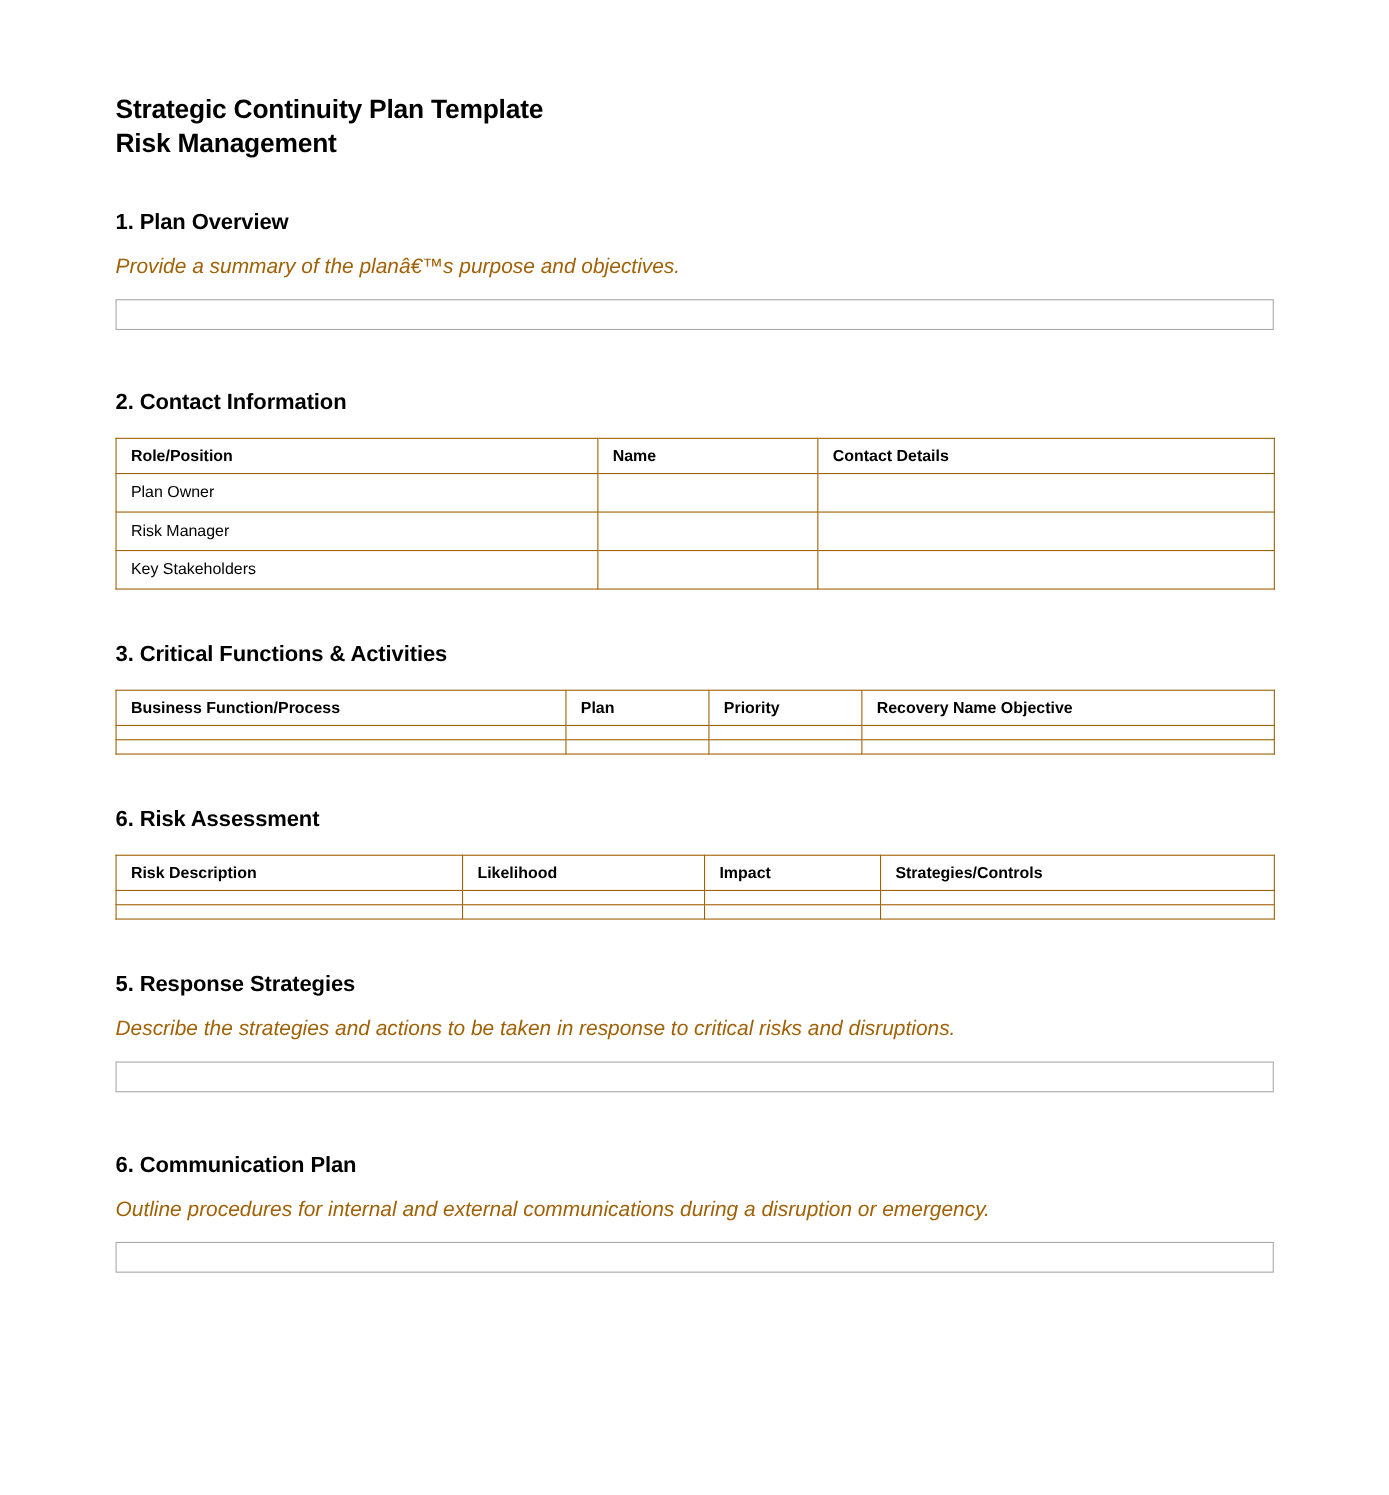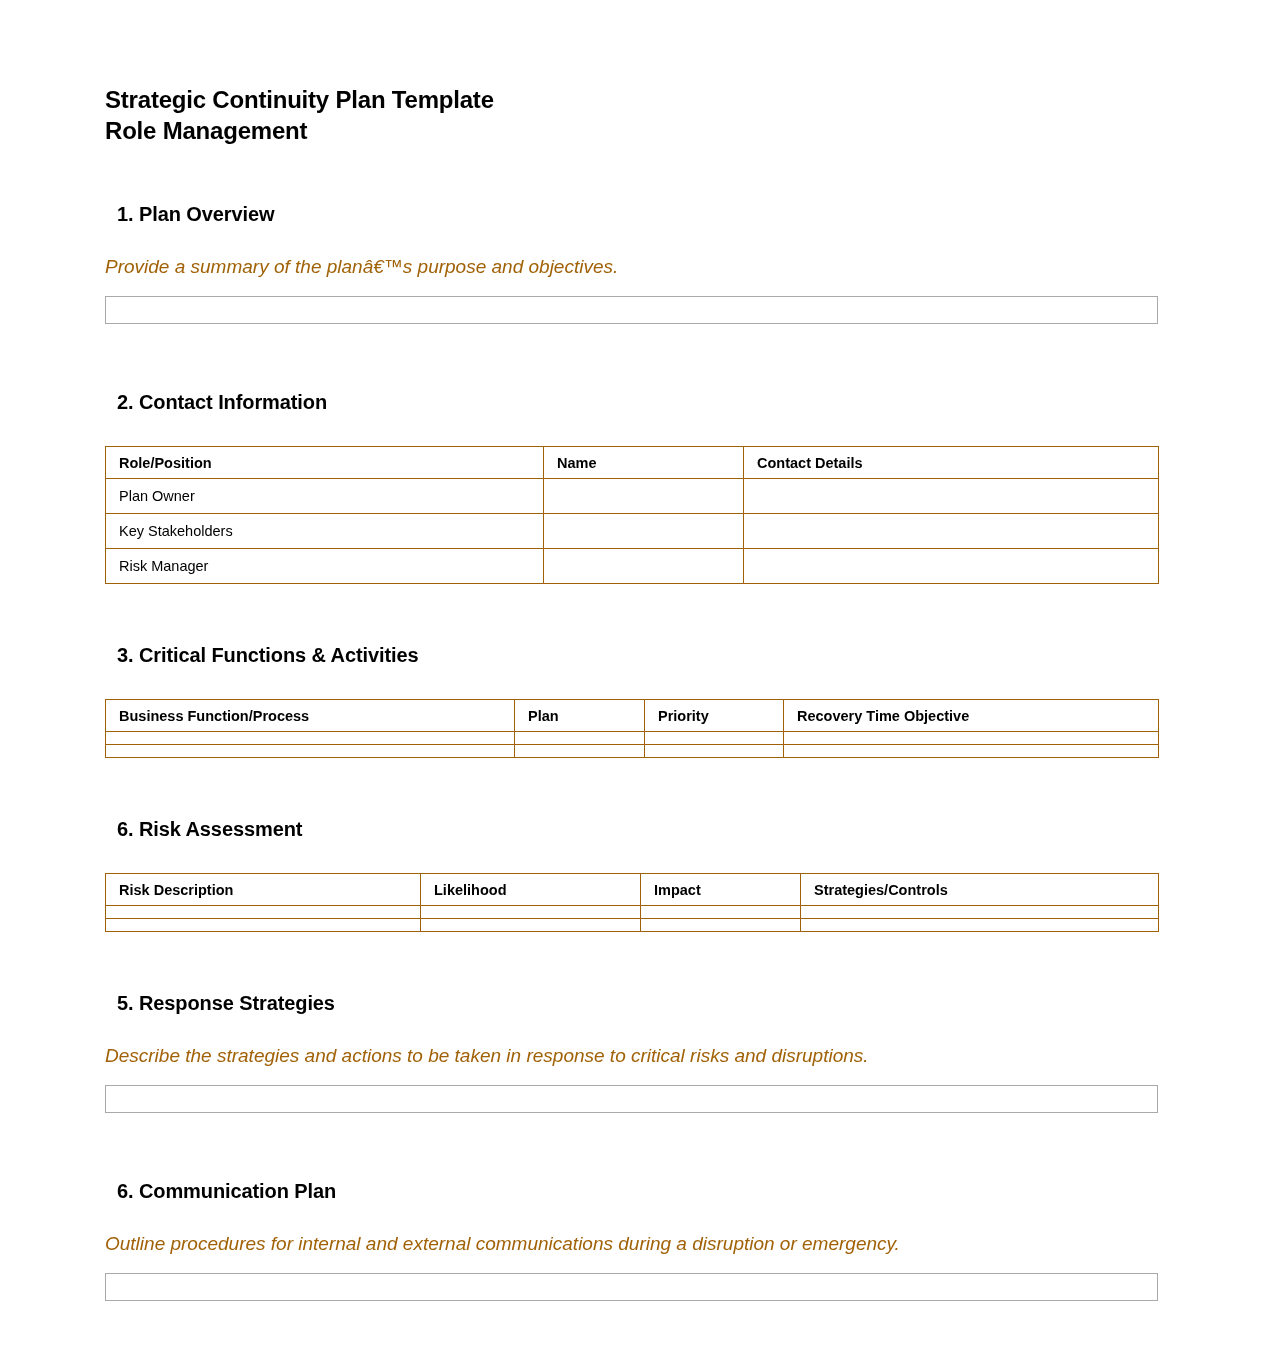--- a/index.html
+++ b/index.html
@@ -30,21 +30,21 @@
   .doc-title .line { display: block; }
 
   .section {
     margin-top: 0;
   }
   .section-heading {
     font-size: 20px;
     font-weight: bold;
     letter-spacing: -0.1px;
     color: #000;
-    margin: 12px;
+    margin: 0;
   }
   .section-desc {
     font-size: 19px;
     font-style: italic;
     color: #a16207;
     margin: 0;
     line-height: 1.3;
   }
   .answer-box {
     border: 1px solid #a9a9a9;
@@ -96,21 +96,21 @@
     padding: 0;
   }
 </style>
 </head>
 <body>
 
 <div class="page">
 
   <h1 class="doc-title">
     <span class="line">Strategic Continuity Plan Template</span>
-    <span class="line">Role Management</span>
+    <span class="line">Risk Management</span>
   </h1>
 
   <div class="sp-title-to-s1"></div>
 
   <div class="section">
     <h2 class="section-heading">1. Plan Overview</h2>
     <div class="sp-head-to-desc"></div>
     <p class="section-desc">Provide a summary of the planâ€™s purpose and objectives.</p>
     <div class="sp-desc-to-box"></div>
     <input class="answer-box" type="text" value="" style="">
@@ -134,26 +134,26 @@
           <th>Contact Details</th>
         </tr>
       </thead>
       <tbody>
         <tr>
           <td class="filled">Plan Owner</td>
           <td class="filled"></td>
           <td class="filled"></td>
         </tr>
         <tr>
+          <td class="filled">Risk Manager</td>
+          <td class="filled"></td>
+          <td class="filled"></td>
+        </tr>
+        <tr>
           <td class="filled">Key Stakeholders</td>
-          <td class="filled"></td>
-          <td class="filled"></td>
-        </tr>
-        <tr>
-          <td class="filled">Risk Manager</td>
           <td class="filled"></td>
           <td class="filled"></td>
         </tr>
       </tbody>
     </table>
   </div>
 
   <div class="sp-table-to-next"></div>
 
   <div class="section">
@@ -164,21 +164,21 @@
         <col style="width:409px">
         <col style="width:130px">
         <col style="width:139px">
         <col style="width:375px">
       </colgroup>
       <thead>
         <tr>
           <th>Business Function/Process</th>
           <th>Plan</th>
           <th>Priority</th>
-          <th>Recovery Time Objective</th>
+          <th>Recovery Name Objective</th>
         </tr>
       </thead>
       <tbody>
         <tr>
           <td class="blank"></td>
           <td class="blank"></td>
           <td class="blank"></td>
           <td class="blank"></td>
         </tr>
         <tr>

